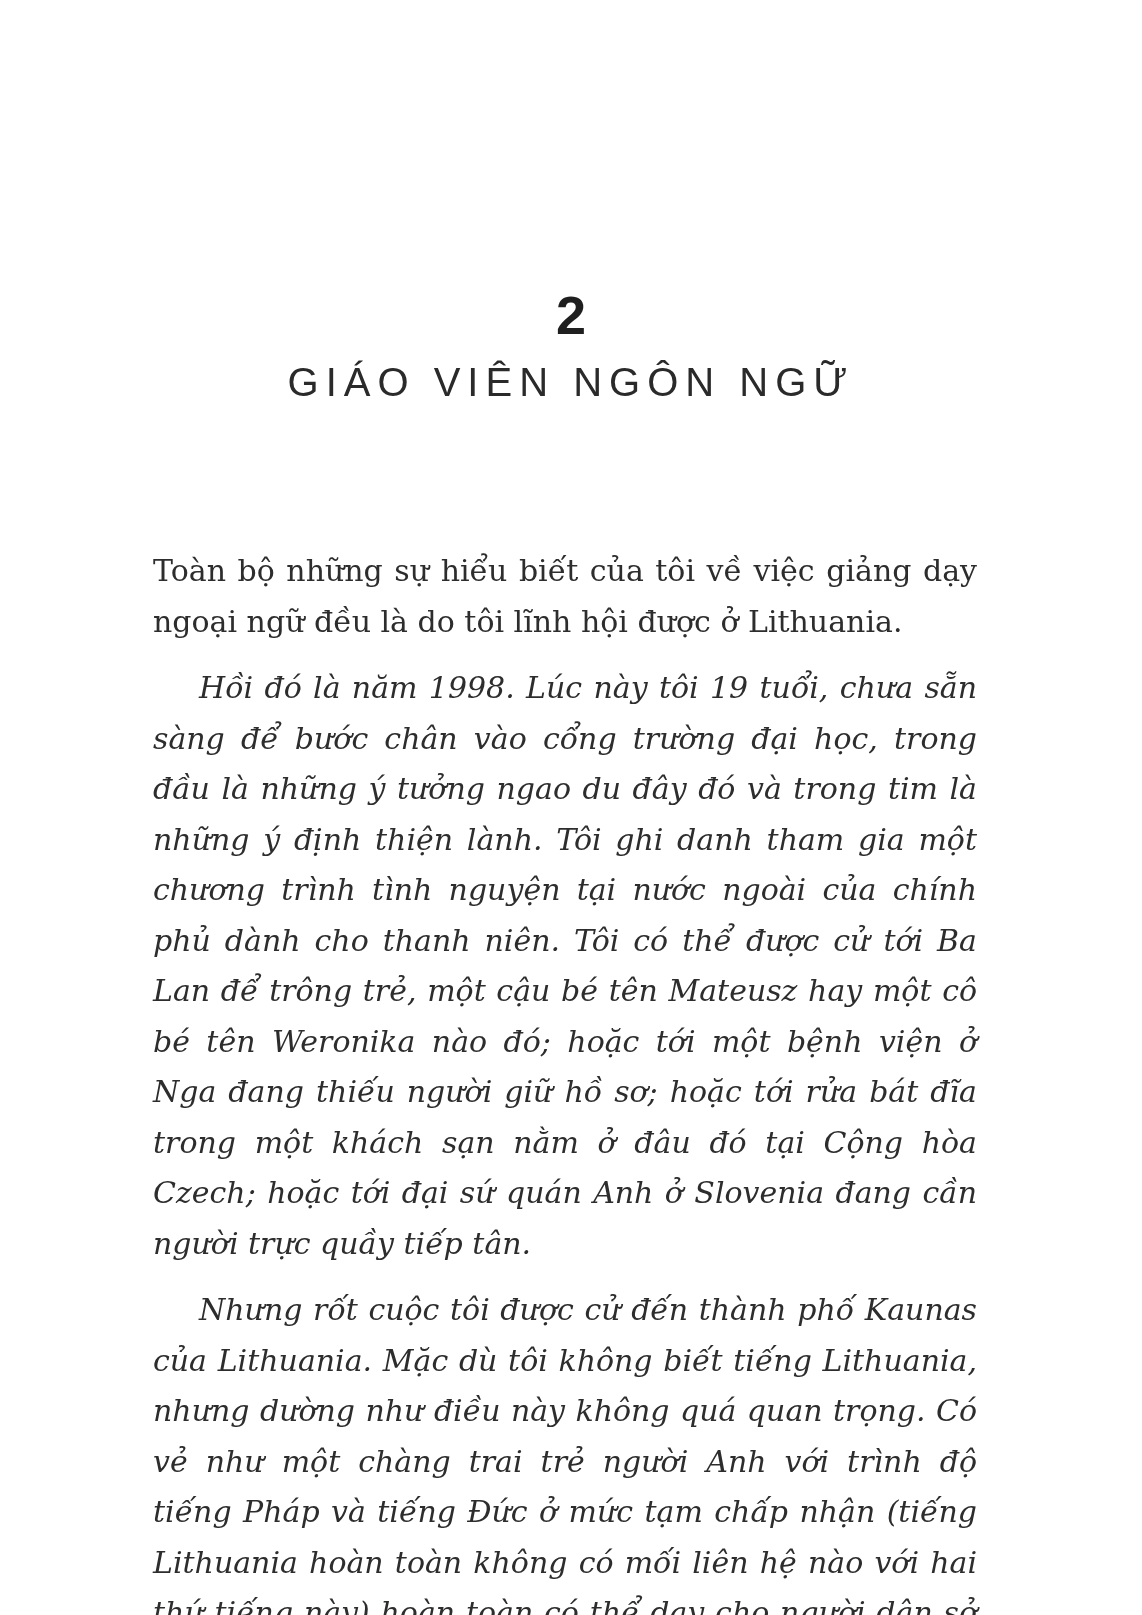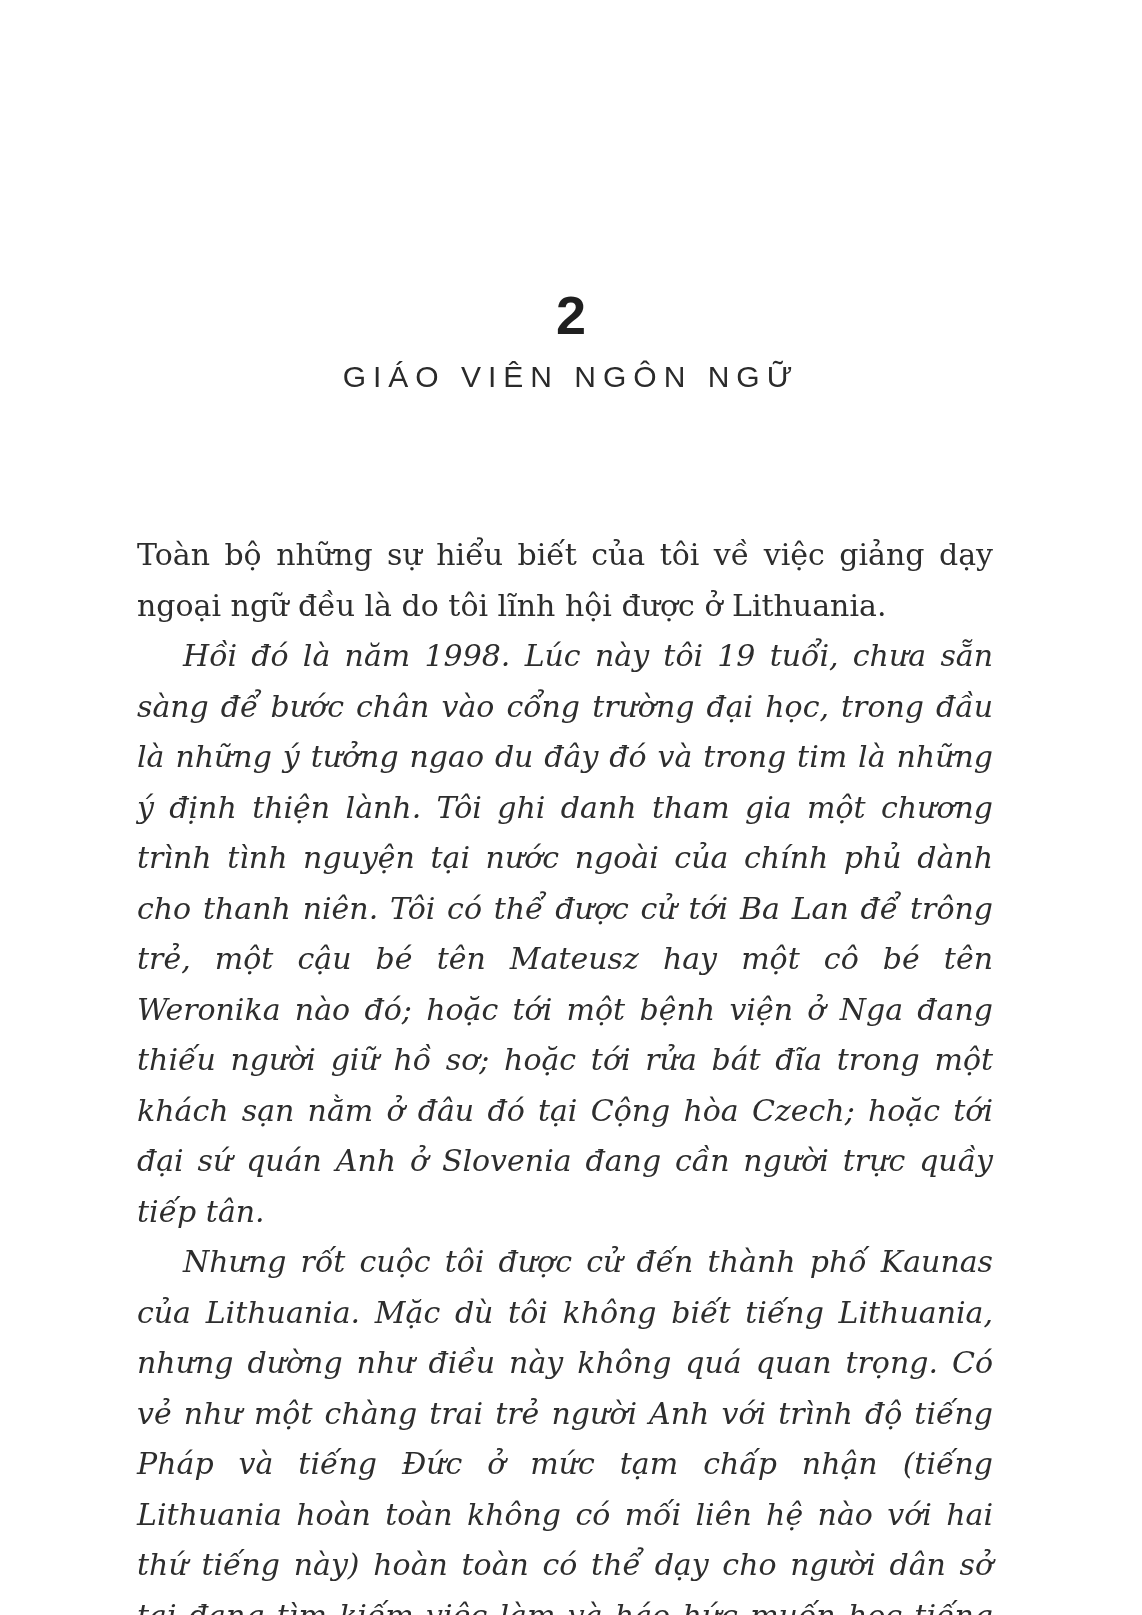--- a/index.html
+++ b/index.html
@@ -28,38 +28,38 @@
     color: #1f1f1f;
   }
   .chapter-title {
     position: absolute;
     top: 362px;
     left: 0;
     width: 100%;
     text-align: center;
     font-family: "Liberation Sans", sans-serif;
     font-weight: 300;
-    font-size: 30px;
+    font-size: 40px;
     line-height: 1;
     letter-spacing: 7px;
     color: #2a2a2a;
     white-space: nowrap;
   }
   .body-text {
     position: absolute;
     top: 530px;
     left: 137px;
     width: 856px;
     font-size: 30px;
     line-height: 50.5px;
     color: #2d2d2d;
     text-align: justify;
   }
   .body-text p {
-    margin: 0;
+    margin: 16px;
     padding: 0;
   }
   .body-text p.indented {
     text-indent: 46px;
     font-style: italic;
   }
 </style>
 </head>
 <body>
 

